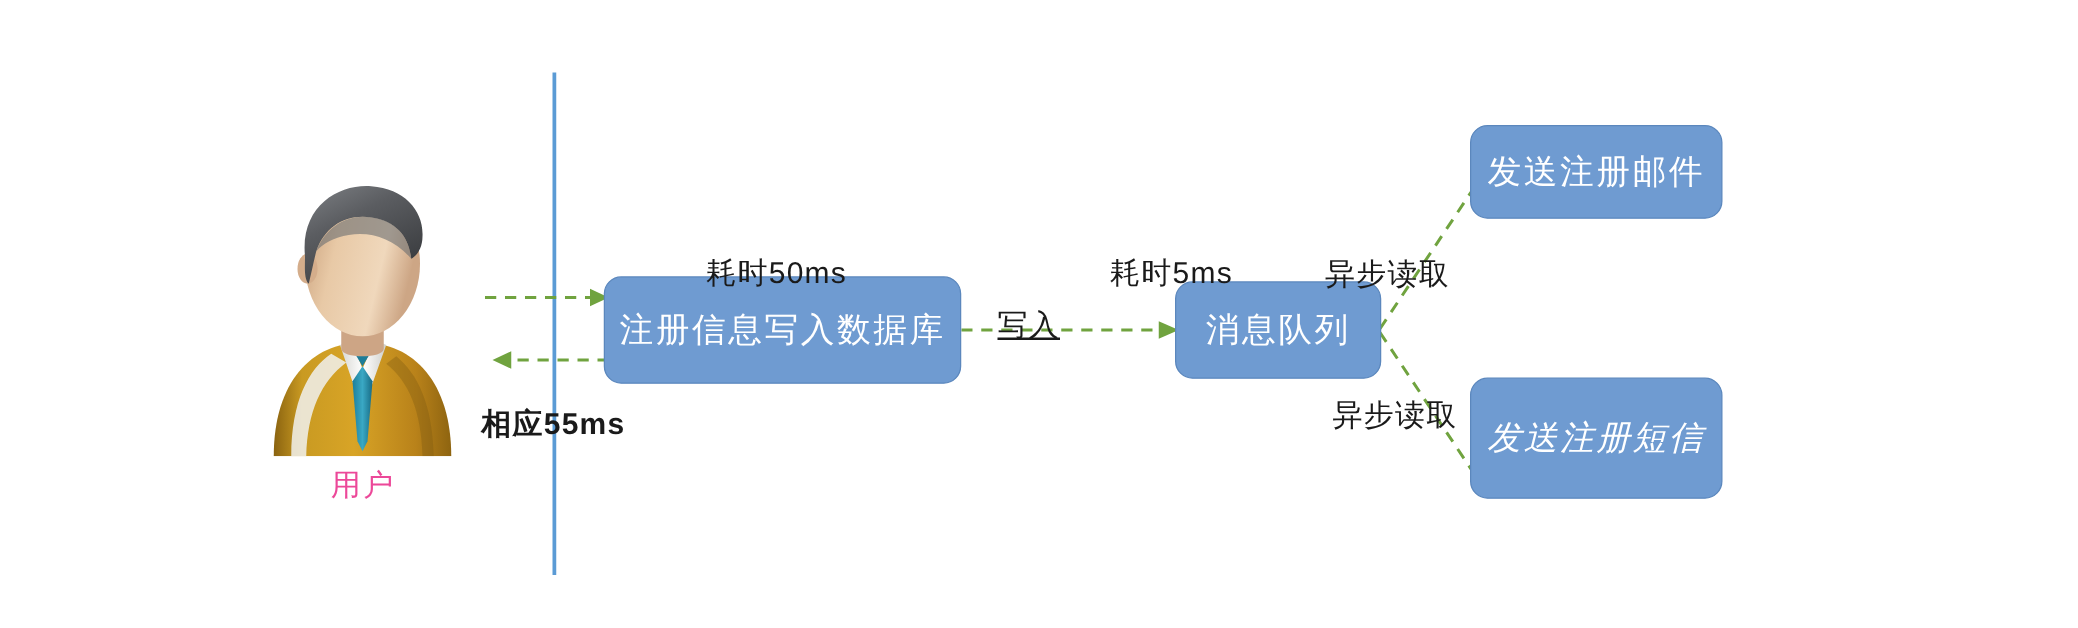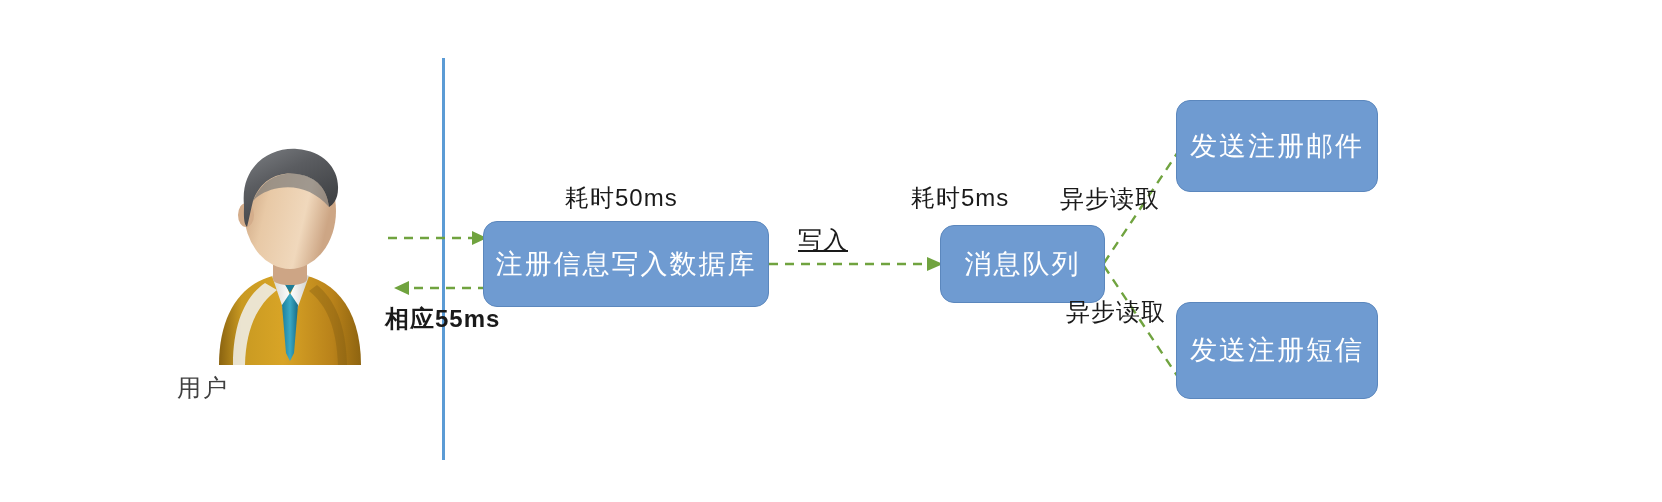--- a/index.html
+++ b/index.html
@@ -31,22 +31,22 @@
     justify-content: center;
     font-size: 27px;
     letter-spacing: 2px;
     line-height: 1.2;
     text-align: center;
     user-select: none;
   }
 
   #node-db      { left: 483px;  top: 221px; width: 286px; height: 86px; }
   #node-mq      { left: 940px;  top: 225px; width: 165px; height: 78px; }
-  #node-mail    { left: 1176px; top: 100px; width: 202px; height: 92px; }
-  #node-sms     { left: 1176px; top: 302px; width: 202px; height: 97px; }
+  #node-mail    { left: 1176px; top: 100px; width: 202px; height: 75px; }
+  #node-sms     { left: 1176px; top: 302px; width: 202px; height: 97px; font-style: italic; }
 
   
   #boundary-line {
     position: absolute;
     left: 442px;
     top: 58px;
     width: 3px;
     height: 402px;
     background: #5b9bd5;
   }
@@ -68,35 +68,37 @@
   }
 
   
   .label {
     position: absolute;
     font-size: 24px;
     color: #1a1a1a;
     white-space: nowrap;
     letter-spacing: 1px;
     user-select: none;
+    margin-top: 20px;
   }
   #label-cost50  { left: 565px;  top: 182px; }
   #label-resp55  { left: 385px;  top: 303px; font-weight: bold; }
   #label-write   { left: 798px;  top: 224px; text-decoration: underline; }
-  #label-cost5   { left: 911px;  top: 182px; }
+  #label-cost5   { left: 888px;  top: 182px; }
   #label-async-1 { left: 1060px; top: 183px; }
   #label-async-2 { left: 1066px; top: 296px; }
 
   #label-user {
     position: absolute;
-    left: 177px;
+    left: 193px;
     top: 372px;
     width: 195px;
+    text-align: center;
     font-size: 24px;
-    color: #404040;
+    color: #ec4899;
     letter-spacing: 2px;
     user-select: none;
   }
 
   
   #user-avatar {
     position: absolute;
     left: 205px;
     top: 143px;
     width: 170px;

